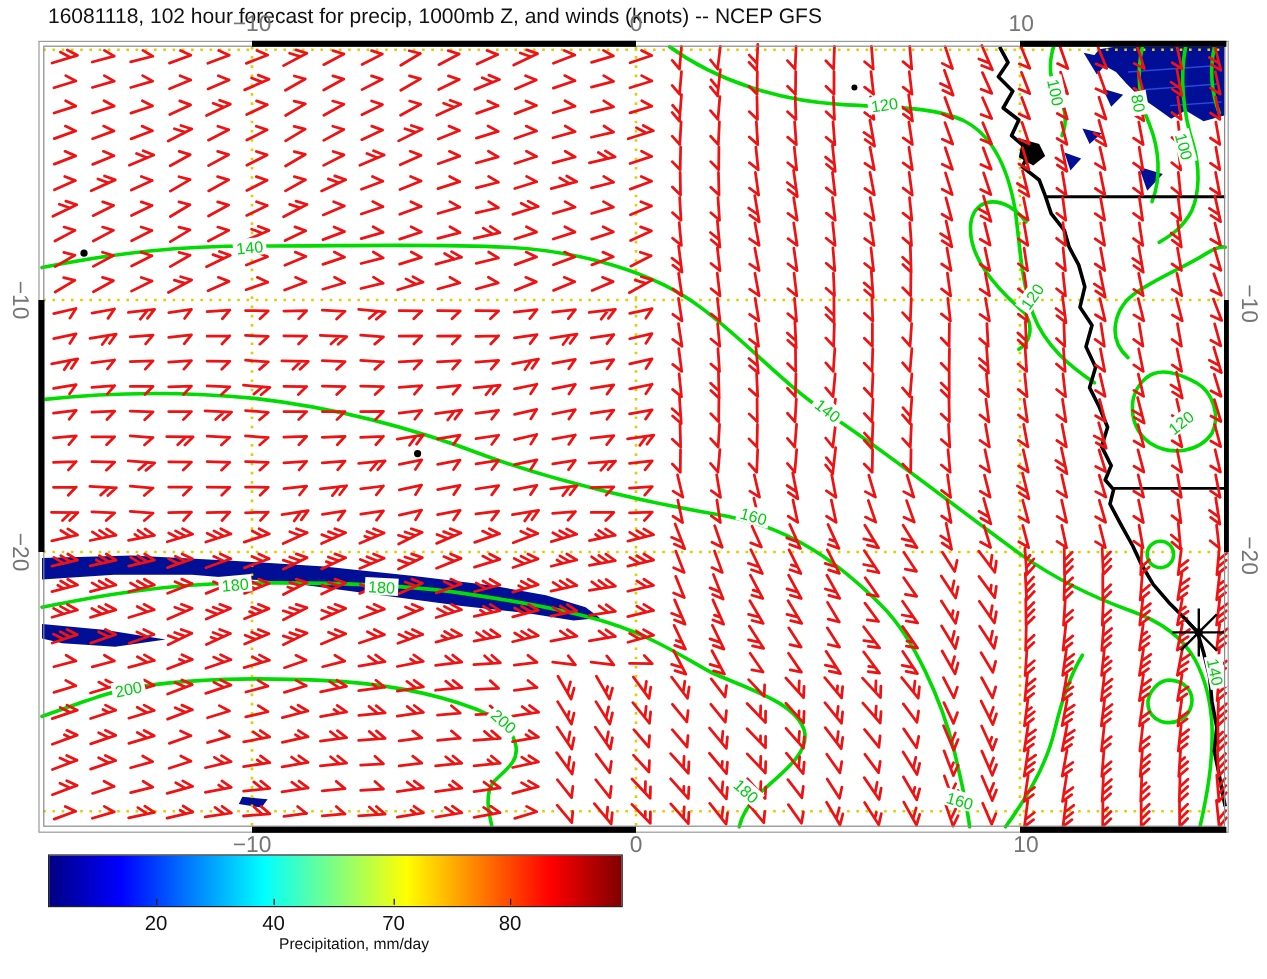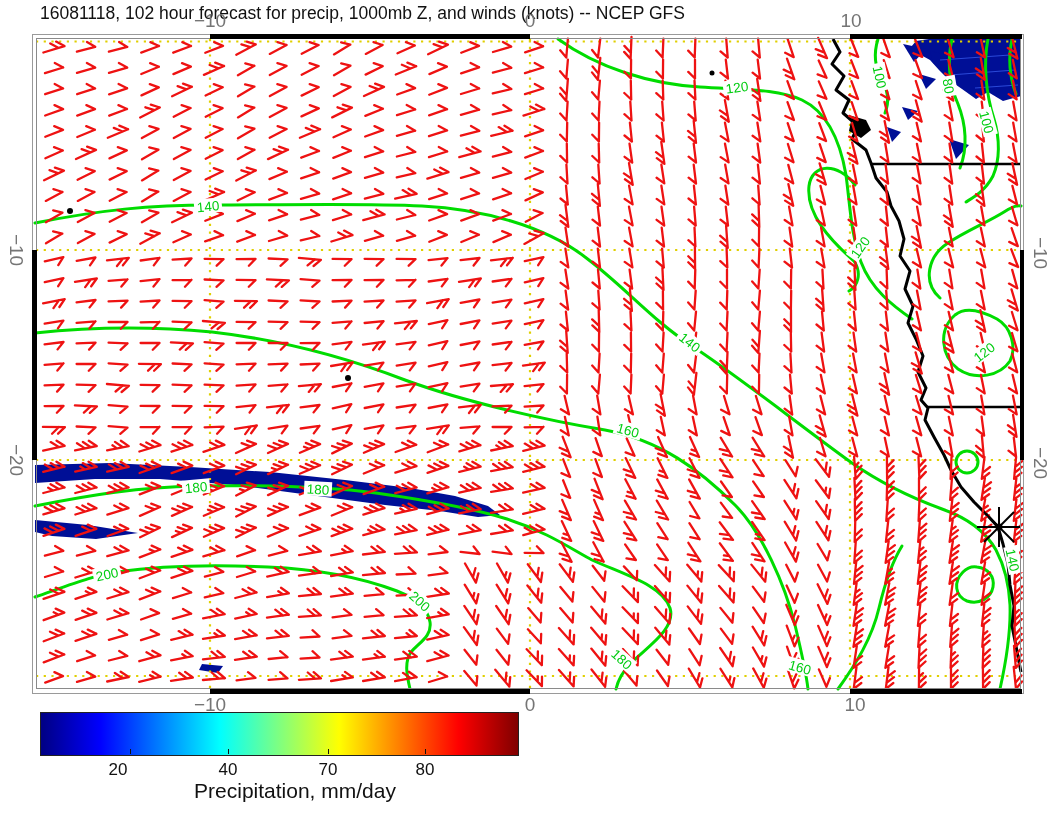--- a/index.html
+++ b/index.html
@@ -6,21 +6,21 @@
   .stage{position:relative;width:1056px;height:816px;background:#fff;overflow:hidden;
          font-family:"Liberation Sans","DejaVu Sans",sans-serif;}
   .title{position:absolute;left:40px;top:3px;font-size:17.5px;color:#111;letter-spacing:0px;white-space:nowrap;}
   .tick{position:absolute;font-size:19px;color:#757575;transform:translateX(-50%);white-space:nowrap;}
   .tick.side{transform:translate(-50%,-50%) rotate(90deg);}
   svg{position:absolute;left:0;top:0;}
   .cbar{position:absolute;left:40px;top:712px;width:477px;height:42px;border:1px solid #222;
     background:linear-gradient(to right,#000083 0%,#0000ff 12.5%,#00ffff 37.5%,#ffff00 62.5%,#ff0000 87.5%,#800000 100%);}
   .cbtick{position:absolute;font-size:17px;color:#111;transform:translateX(-50%);top:760px;}
   .cbmark{position:absolute;width:1px;height:5px;background:#111;top:749px;}
-  .caption{position:absolute;left:295px;top:779px;font-size:21px;color:#111;transform:translateX(-50%);white-space:nowrap;}
+  .caption{position:absolute;left:295px;top:779px;font-size:13px;color:#111;transform:translateX(-50%);white-space:nowrap;}
 </style>
 </head>
 <body>
 
 <div class="stage">
   <div class="title">16081118, 102 hour forecast for precip, 1000mb Z, and winds (knots) -- NCEP GFS</div>
 
   <span class="tick" style="left:210px;top:10px">−10</span>
   <span class="tick" style="left:530px;top:10px">0</span>
   <span class="tick" style="left:851px;top:10px">10</span>
@@ -176,21 +176,21 @@
       <rect x="850" y="34" width="172" height="5" fill="#000"></rect>
       <rect x="210" y="689" width="320" height="5" fill="#000"></rect>
       <rect x="850" y="689" width="172" height="5" fill="#000"></rect>
       <rect x="32" y="250" width="5" height="210" fill="#000"></rect>
       <rect x="1020" y="250" width="4" height="210" fill="#000"></rect>
     </g>
   </svg>
 
   <div class="cbar"></div>
   <div id="cbticks">
-      <span class="cbtick" style="left: 118px;">20</span>
+      <span class="cbtick" style="left: 130px;">20</span>
       <div class="cbmark" style="left: 130px;"></div>
       <span class="cbtick" style="left: 228px;">40</span>
       <div class="cbmark" style="left: 228px;"></div>
       <span class="cbtick" style="left: 328px;">70</span>
       <div class="cbmark" style="left: 328px;"></div>
       <span class="cbtick" style="left: 425px;">80</span>
       <div class="cbmark" style="left: 425px;"></div>
     </div>
   <div class="caption">Precipitation, mm/day</div>
 </div>

